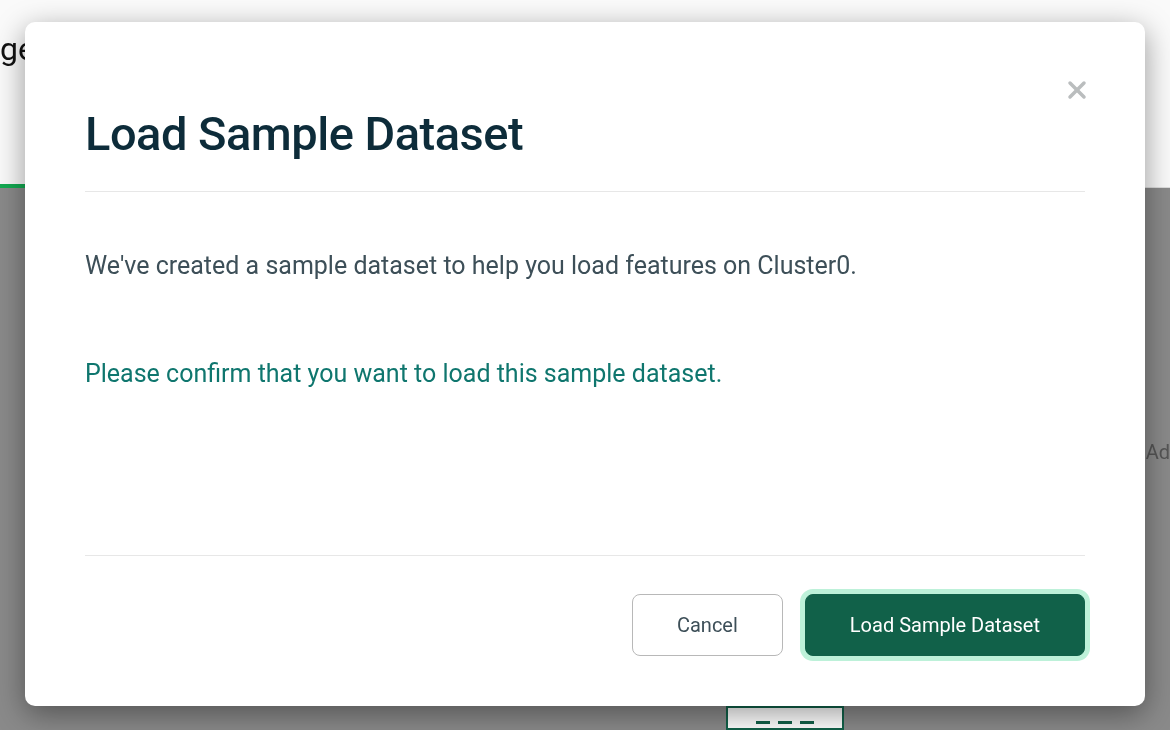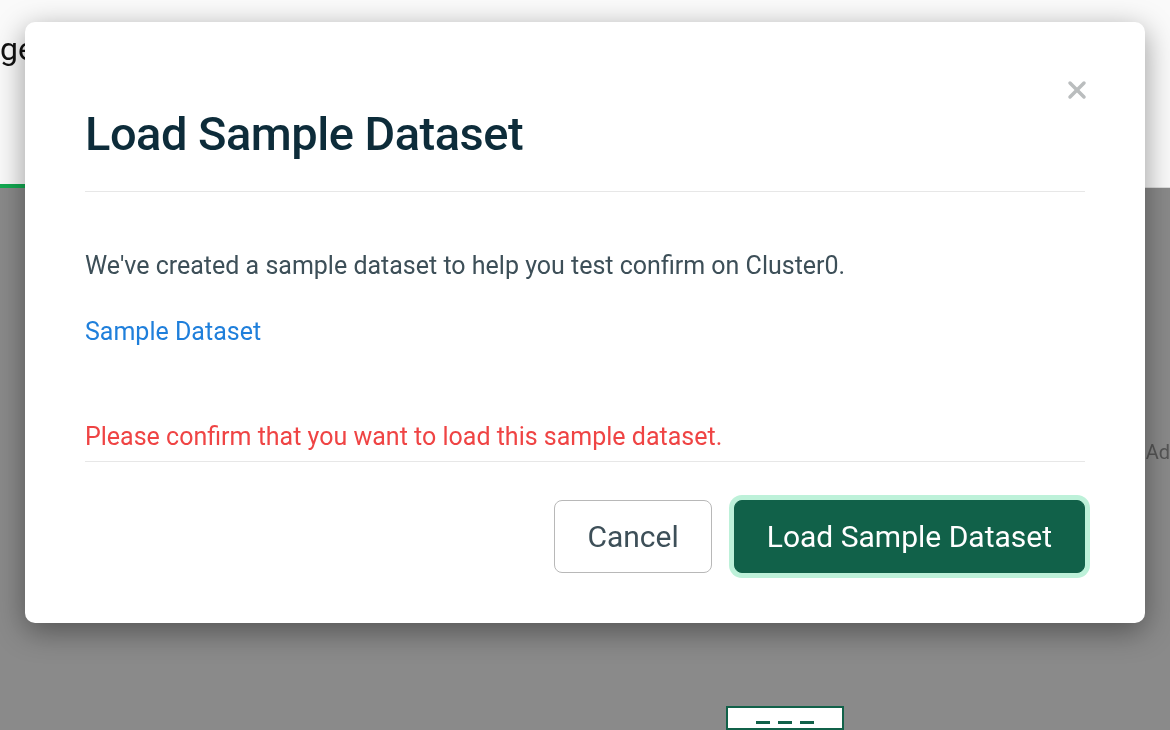--- a/index.html
+++ b/index.html
@@ -72,21 +72,21 @@
     .bg-box-dash span {
       width: 14px;
       height: 3px;
       background: #116149;
     }
     .modal {
       position: absolute;
       top: 22px;
       left: 25px;
       width: 1120px;
-      height: 601px;
+      height: 684px;
       background: #fff;
       border-radius: 10px;
       box-shadow: 0 8px 30px rgba(0,0,0,0.4);
       padding: 0;
     }
     .modal-inner {
       padding: 44px 60px 40px 60px;
       height: 100%;
       display: flex;
       flex-direction: column;
@@ -133,41 +133,41 @@
       display: inline-block;
       cursor: pointer;
     }
     .size-text {
       font-size: 25px;
       color: #3d4f58;
       margin-top: 10px;
     }
     .confirm-text {
       font-size: 25px;
-      color: #ef4444;
+      color: #0f766e;
       margin-top: 76px;
     }
     .footer {
       margin-top: auto;
     }
     .footer-divider {
       border: none;
       border-top: 1px solid #e7e7e7;
       margin-bottom: 38px;
     }
     .button-row {
       display: flex;
       justify-content: flex-end;
       gap: 22px;
       padding-bottom: 10px;
     }
     .btn {
-      font-size: 30px;
+      font-size: 20px;
       font-family: inherit;
-      padding: 18px 32px;
+      padding: 18px 44px;
       border-radius: 8px;
       cursor: pointer;
       font-weight: 400;
     }
     .btn-cancel {
       background: #fff;
       border: 1px solid #b8b8b8;
       color: #3d4f58;
     }
     .btn-primary {
@@ -196,22 +196,21 @@
 <div class="modal">
   <div class="close-btn">
     <svg viewBox="0 0 24 24" fill="none" stroke="currentColor" stroke-width="3.5" stroke-linecap="round">
       <line x1="5" y1="5" x2="19" y2="19"></line>
       <line x1="19" y1="5" x2="5" y2="19"></line>
     </svg>
   </div>
   <div class="modal-inner">
     <h1 class="title">Load Sample Dataset</h1>
     <hr class="divider">
-    <p class="body-text">We've created a sample dataset to help you test confirm on Cluster0.</p>
-    <a class="link">Sample Dataset</a>
+    <p class="body-text">We've created a sample dataset to help you load features on Cluster0.</p>
     <p class="confirm-text">Please confirm that you want to load this sample dataset.</p>
     <div class="footer">
       <hr class="footer-divider">
       <div class="button-row">
         <button class="btn btn-cancel">Cancel</button>
         <button class="btn btn-primary">Load Sample Dataset</button>
       </div>
     </div>
   </div>
 </div>

